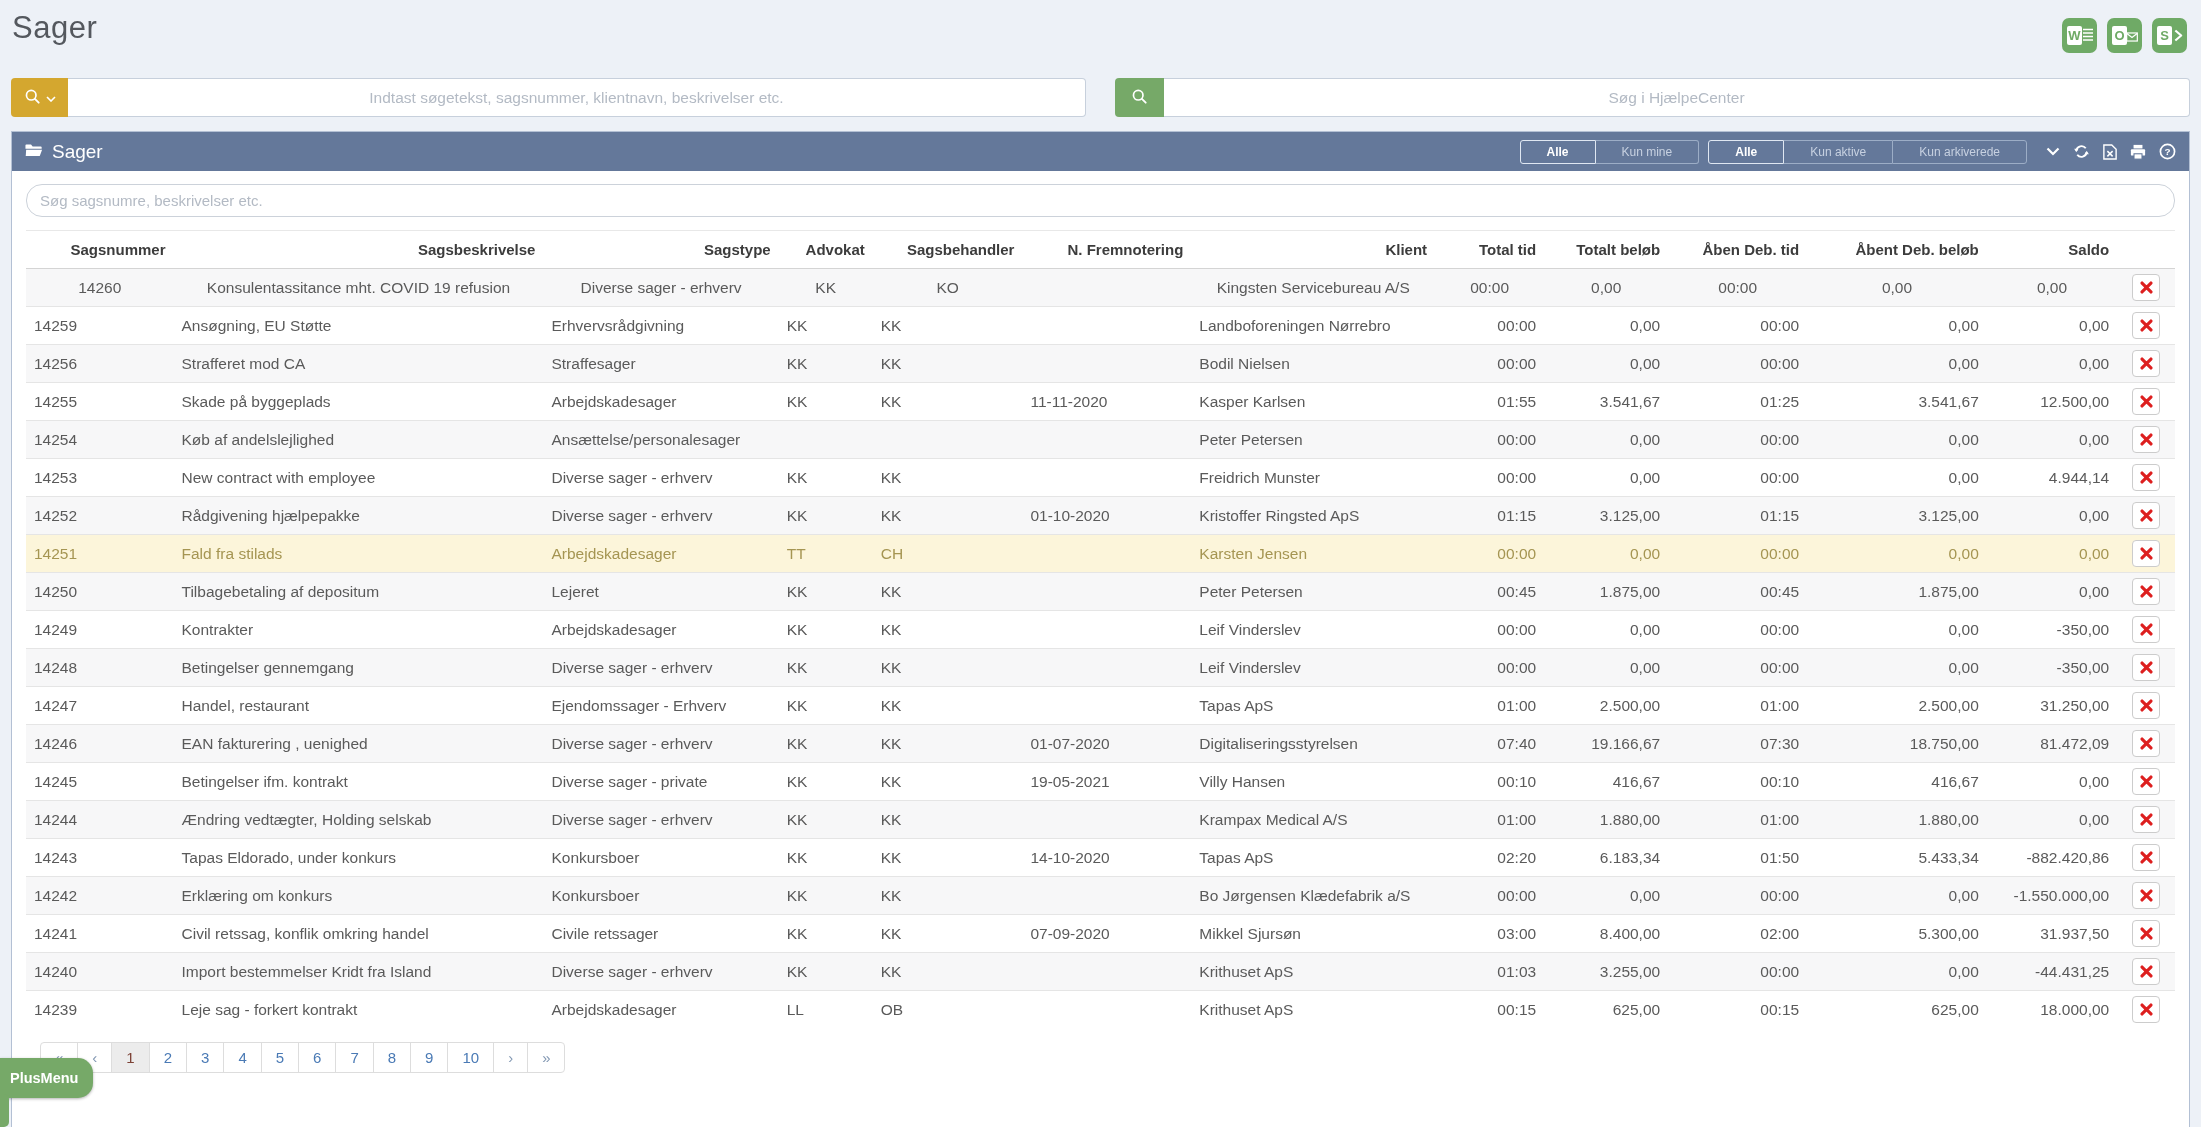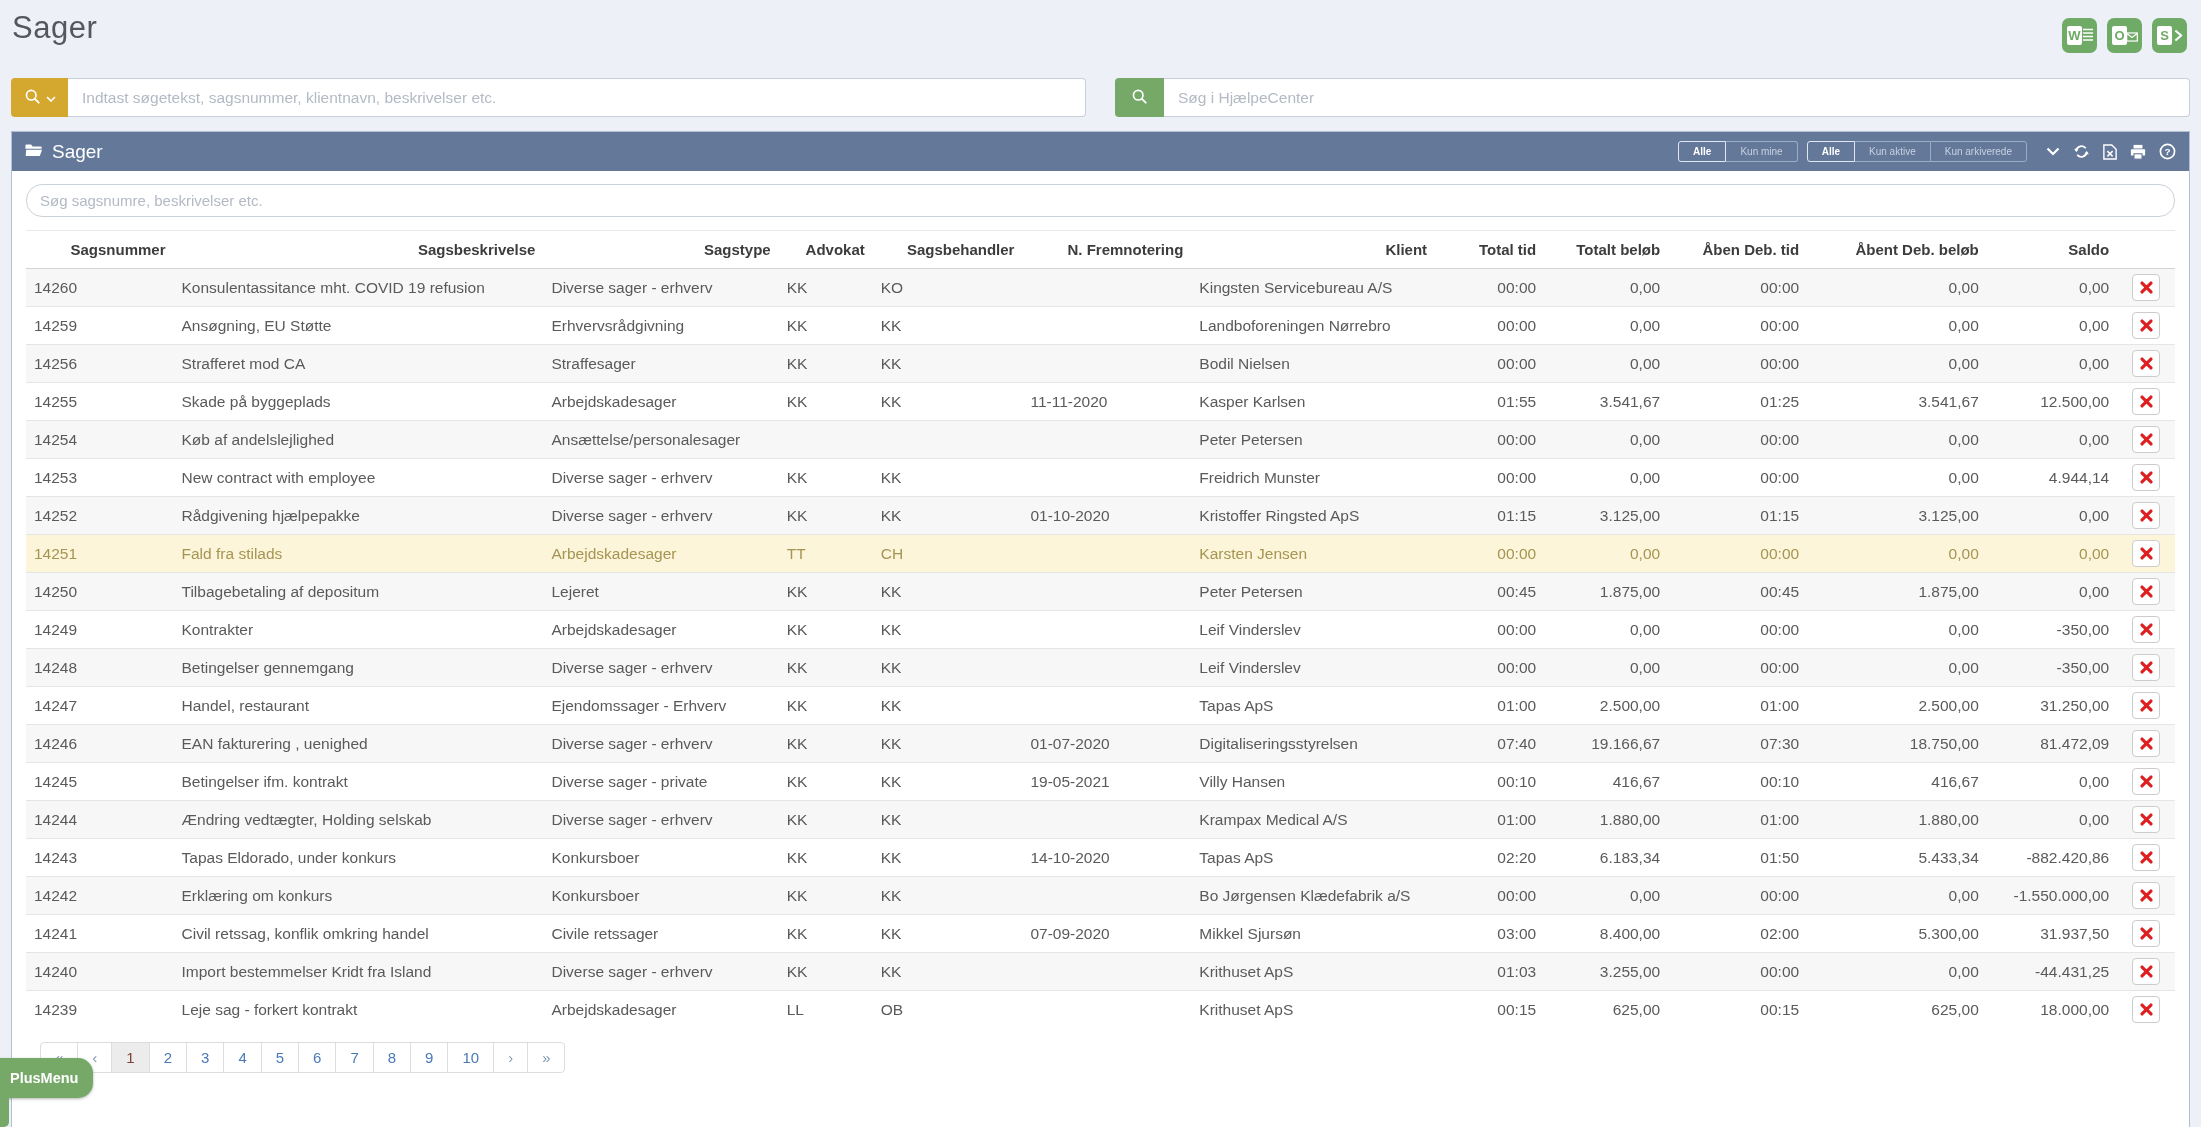--- a/index.html
+++ b/index.html
@@ -21,45 +21,45 @@
   
   .search-row { display:flex; margin:16px 11px 0 11px; }
   .search-main { display:flex; width:1075px; margin-right:29px; }
   .search-help { display:flex; flex:1; }
   .search-btn { border:none; display:flex; align-items:center; justify-content:center; gap:5px;
     height:39px; border-radius:4px 0 0 4px; cursor:pointer; }
   .search-btn.gold { background:#d4a72f; width:57px; }
   .search-btn.green { background:#76a968; width:49px; }
   .search-row input { flex:1; height:39px; border:1px solid #c7d0dc; border-left:none; border-radius:0 4px 4px 0;
     padding:1px 14px; font-size:15.5px; color:#555; background:#fff; outline:none;
-    font-family:"Liberation Sans","DejaVu Sans",sans-serif; }
+    font-family:"Liberation Sans","DejaVu Sans",sans-serif;text-align:center; }
   .search-row input::placeholder, .table-search::placeholder { color:#b3bac4; opacity:1; }
   
   .panel { margin:14px 11px 0 11px; background:#fff; border:1px solid #b3c0d4; height:1010px; }
   .panel-header { height:39px; background:#64789a; display:flex; align-items:center; padding:0 13px; }
   .panel-title { color:#fff; font-size:19px; margin-left:9px; }
   .header-right { margin-left:auto; display:flex; align-items:center; gap:9px; }
   .btn-group { display:flex; }
   .fbtn { background:transparent; border:1px solid #9cadc6; border-right-width:0; color:#c7d1e1;
-    font-size:10px; padding:4px 14px; cursor:pointer; font-family:inherit; }
+    font-size:12px; padding:4px 26px; cursor:pointer; font-family:inherit; }
   .fbtn:first-child { border-radius:3px 0 0 3px; }
   .fbtn:last-child { border-right-width:1px; border-radius:0 3px 3px 0; }
   .fbtn.active { color:#fff; font-weight:700; border-color:#dfe7f2; border-right-width:1px; }
   .fbtn.active + .fbtn { border-left-width:0; }
   .header-icons { display:flex; align-items:center; gap:13px; margin-left:10px; }
   .hicon { display:inline-flex; cursor:pointer; }
   
   .panel-body { padding:13px 14px 0 14px; }
   .table-search { width:100%; height:33px; border:1px solid #ccd2da; border-radius:16px; padding:8px 13px;
     font-size:15px; color:#555; outline:none; font-family:"Liberation Sans","DejaVu Sans",sans-serif; }
   table { width:100%; border-collapse:collapse; margin-top:13px; font-size:15.5px; table-layout:fixed; }
   th { text-align:right; font-weight:700; color:#3c3c3c; font-size:15px; padding:10px 8px;
     border-top:1px solid #e8e8e8; border-bottom:1px solid #d4d4d4; white-space:nowrap; cursor:pointer; }
   td { padding:9px 8px; border-top:1px solid #e5e5e5; color:#5a5a5a; white-space:nowrap; overflow:hidden; }
-  tbody tr:first-child td { border-top:none; }
+  tbody tr:first-child td { border-top:none;text-align:center; }
   tbody tr:nth-child(odd) td { background:#f7f7f8; }
   tbody tr { cursor:pointer; }
   .al-r { text-align:right; }
   .al-c { text-align:center; }
   tr.row-highlight td { background:#fcf5da !important; color:#a59552; }
   .del-btn { width:28px; height:27px; background:#fff; border:1px solid #ccc; border-radius:4px;
     display:inline-flex; align-items:center; justify-content:center; cursor:pointer; padding:0; }
   td.del-cell { padding:5px 4px; }
   
   .pagination { display:inline-flex; margin:14px 0 0 14px; border:1px solid #ddd; border-radius:4px;

